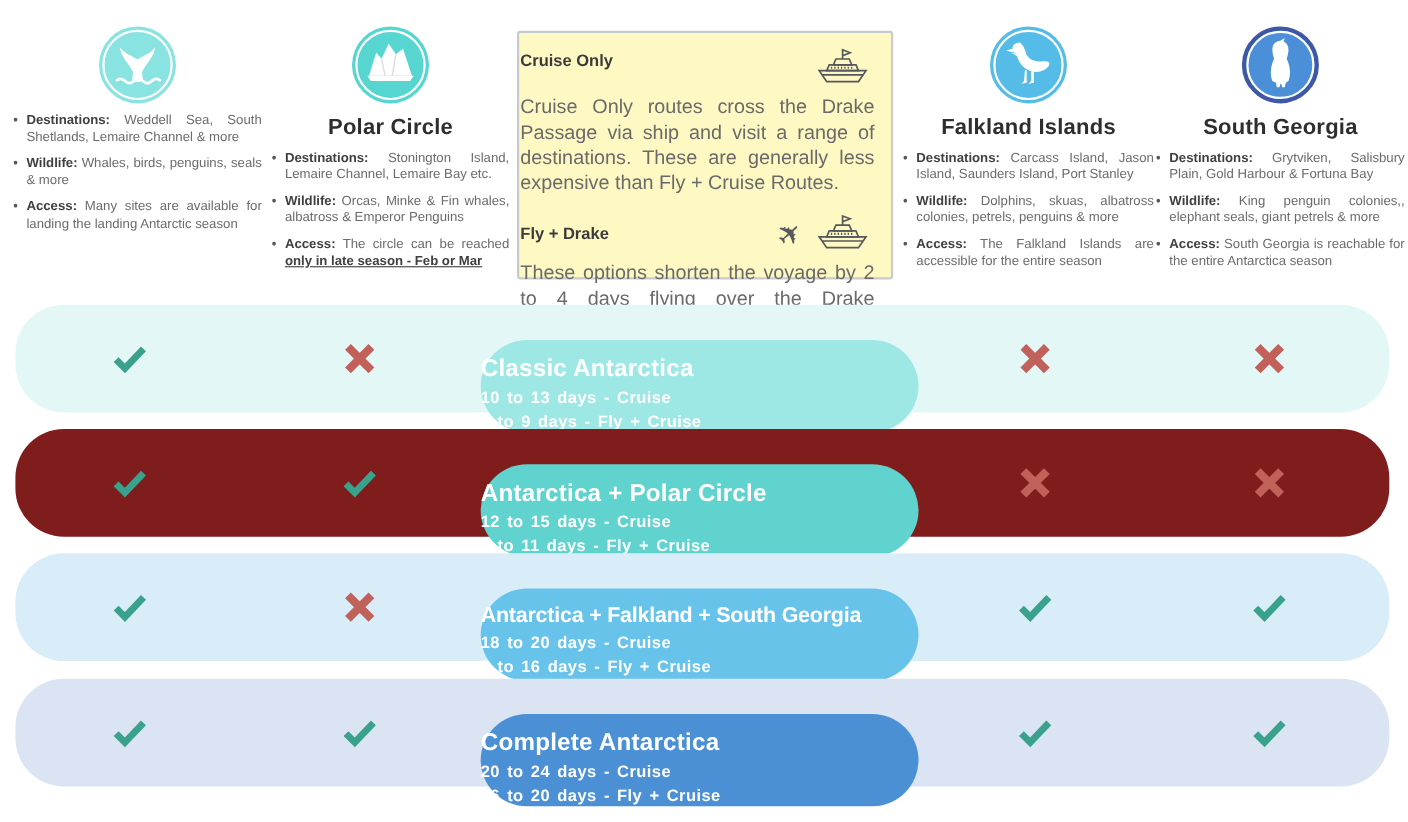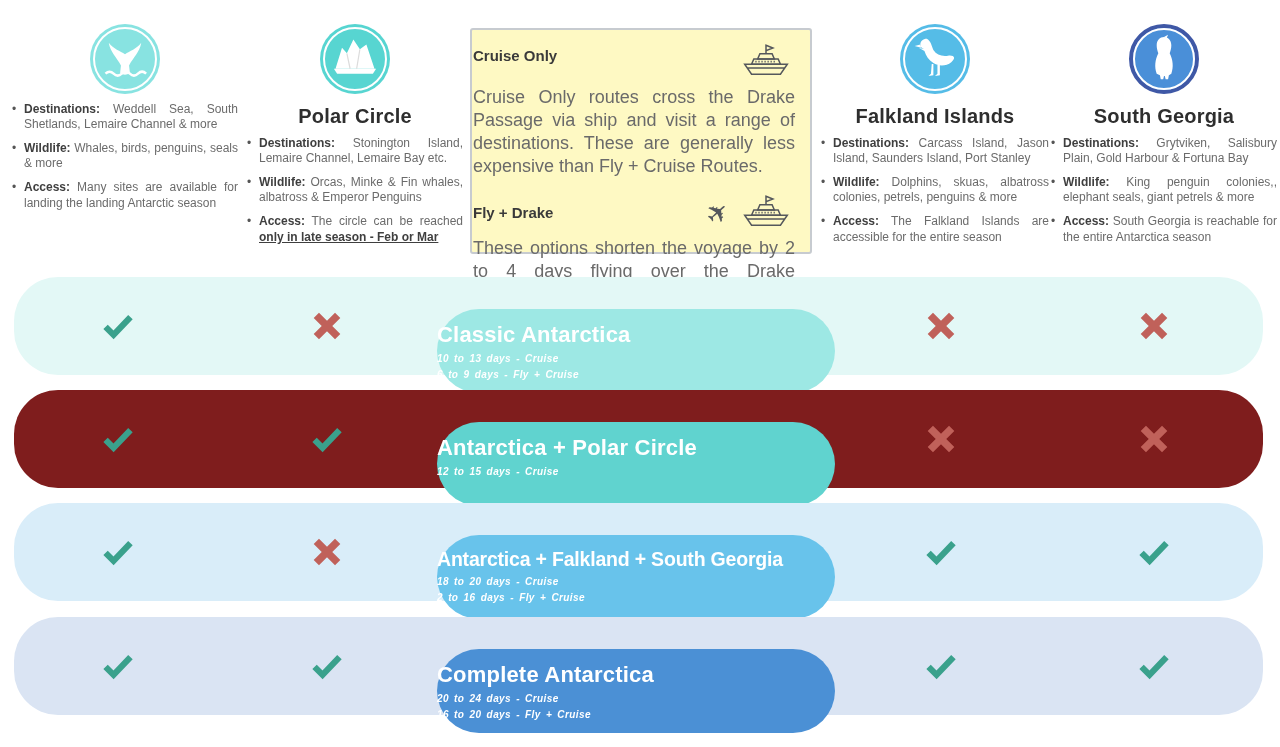--- a/index.html
+++ b/index.html
@@ -43,21 +43,21 @@
   .sec2 .info-head h3 { padding-top:10px; }
 
   
   .band { position:absolute; left:14px; width:1249px; height:98px; border-radius:44px; }
   .r0 { top:277px; } .r1 { top:390px; } .r2 { top:503px; } .r3 { top:617px; }
 
   .pill { position:absolute; left:423px; top:0; width:398px; height:84px; border-radius:49px;
           color:#ffffff;margin-top:32px; }
   .pill-title { margin-top:13px; font-size:22px; font-weight:700; letter-spacing:.2px; white-space:nowrap; }
   .r2 .pill-title { font-size:19.5px; letter-spacing:-0.2px; }
-  .pill-sub { margin-top:5px; font-size:10px; font-weight:700; font-style:italic; letter-spacing:.4px; word-spacing:2px; }
+  .pill-sub { margin-top:5px; font-size:15px; font-weight:700; letter-spacing:.4px; word-spacing:2px; }
 
   .mark { position:absolute; top:33px; width:32px; height:32px; }
   .mk0 { left:88px; } .mk1 { left:297px; } .mk2 { left:911px; } .mk3 { left:1124px; }
   .mark svg { width:32px; height:32px; stroke:currentColor; stroke-width:7; fill:none; display:none; }
   .mark.ok .check { display:block; }
   .mark.no .cross { display:block; }
 
   
   .sil { fill:#ffffff; }
 </style>
@@ -196,20 +196,21 @@
         </svg>
       </span>
     <span class="mark mk1 ok" style="color: rgb(58, 161, 140);">
         <svg class="check" viewBox="0 0 36 30">
           <path d="M4 16 L13 25 L32 5"></path>
         </svg>
       </span>
     <div class="pill" style="background: rgb(96, 211, 207);">
       <div class="pill-title">Antarctica + Polar Circle</div>
       <div class="pill-sub">12 to 15 days - Cruise</div>
+      <div class="pill-sub">8 to 11 days - Fly + Cruise</div>
     </div>
     <span class="mark mk2 no" style="color: rgb(192, 97, 90);">
         <svg class="cross" viewBox="0 0 30 30">
           <path d="M5 5 L25 25 M25 5 L5 25"></path>
         </svg>
       </span>
     <span class="mark mk3 no" style="color: rgb(192, 97, 90);">
         <svg class="cross" viewBox="0 0 30 30">
           <path d="M5 5 L25 25 M25 5 L5 25"></path>
         </svg>

